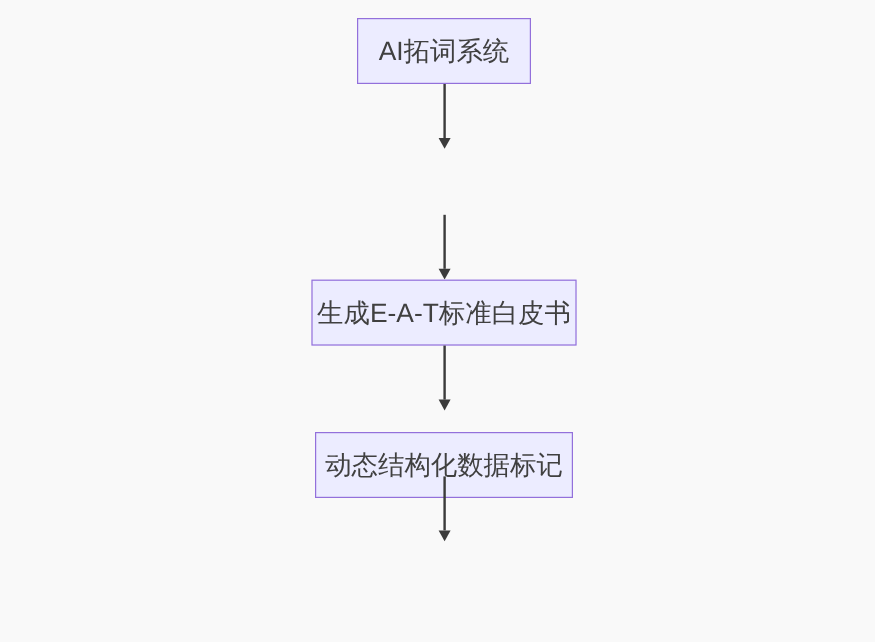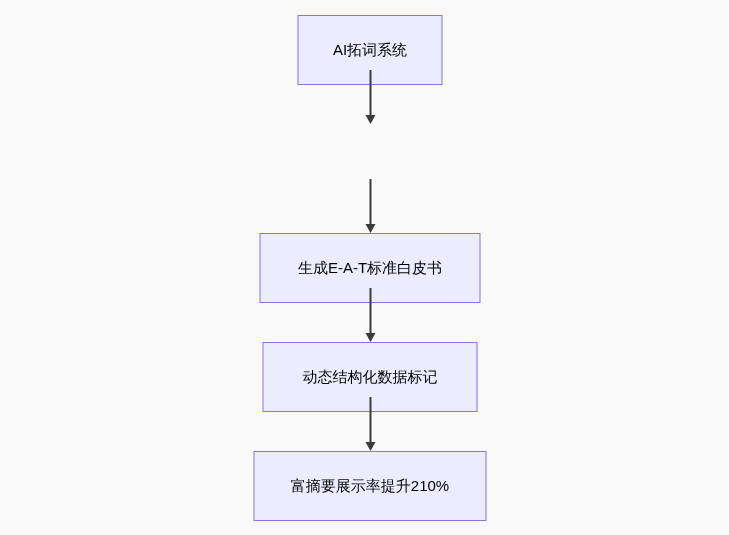--- a/index.html
+++ b/index.html
@@ -11,35 +11,35 @@
     width: 729px;
     height: 535px;
     background: #f9f9f9;
     overflow: hidden;
     font-family: "Liberation Sans", "DejaVu Sans", sans-serif;
   }
   .node {
     position: absolute;
     left: 370px;
     transform: translateX(-50%);
-    height: 70px;
+    height: 55px;
     box-sizing: border-box;
     background: #ECECFF;
     border: 1.5px solid #9370DB;
     display: flex;
     align-items: center;
     justify-content: center;
-    font-size: 15px;
-    color: #000000;
+    font-size: 22px;
+    color: #404040;
     white-space: nowrap;
   }
   .node-1 { top: 15px;  width: 145px; }
   .node-2 { top: 124px; width: 190px; }
   .node-3 { top: 233px; width: 221px; }
-  .node-4 { top: 342px; width: 215px; }
+  .node-4 { top: 360px; width: 215px; }
   .node-5 { top: 451px; width: 233px; }
 
   .edge {
     position: absolute;
     left: 370px;
     transform: translateX(-50%);
     width: 13px;
     height: 54px;
     display: flex;
     flex-direction: column;
@@ -94,17 +94,14 @@
 
   <div class="node node-4">
     <span>动态结构化数据标记</span>
   </div>
 
   <div class="edge edge-4">
     <span class="shaft"></span>
     <span class="head"></span>
   </div>
 
-  <div class="node node-5">
-    <span>富摘要展示率提升210%</span>
-  </div>
 
 </div>
 
 </body></html>

